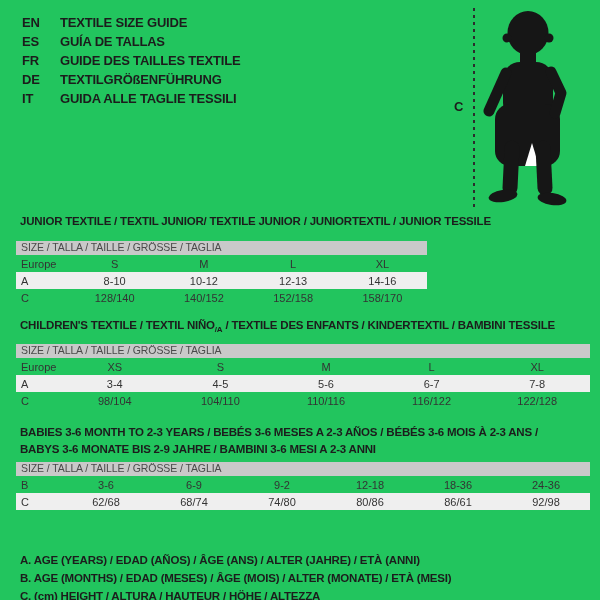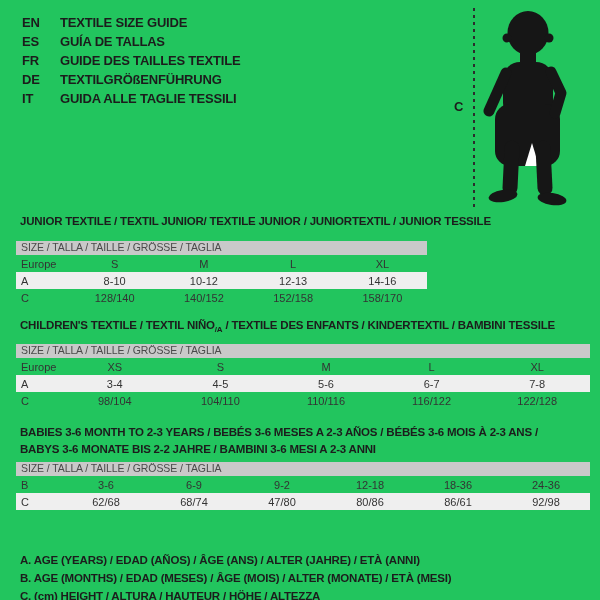--- a/index.html
+++ b/index.html
@@ -155,39 +155,39 @@
         <div class="tlabel">C</div>
         <div class="tcell">98/104</div>
         <div class="tcell">104/110</div>
         <div class="tcell">110/116</div>
         <div class="tcell">116/122</div>
         <div class="tcell">122/128</div>
       </div>
     </div>
 
   <div class="tbl-title" id="title-3a">BABIES 3-6 MONTH TO 2-3 YEARS / BEBÉS 3-6 MESES A 2-3 AÑOS / BÉBÉS 3-6 MOIS À 2-3 ANS /</div>
-  <div class="tbl-title" id="title-3b">BABYS 3-6 MONATE BIS 2-2 JAHRE / BAMBINI 3-6 MESI A 2-3 ANNI</div>
+  <div class="tbl-title" id="title-3b">BABYS 3-6 MONATE BIS 2-9 JAHRE / BAMBINI 3-6 MESI A 2-3 ANNI</div>
   <div class="size-table" id="t3">
       <div class="band">
         <div class="band-label">SIZE / TALLA / TAILLE / GRÖSSE / TAGLIA</div>
       </div>
       <div class="trow">
         <div class="tlabel">B</div>
         <div class="tcell">3-6</div>
         <div class="tcell">6-9</div>
         <div class="tcell">9-2</div>
         <div class="tcell">12-18</div>
         <div class="tcell">18-36</div>
         <div class="tcell">24-36</div>
       </div>
       <div class="trow shaded">
         <div class="tlabel">C</div>
         <div class="tcell">62/68</div>
         <div class="tcell">68/74</div>
-        <div class="tcell">47/80</div>
+        <div class="tcell">74/80</div>
         <div class="tcell">80/86</div>
         <div class="tcell">86/61</div>
         <div class="tcell">92/98</div>
       </div>
     </div>
 
   <div id="notes">
     <div class="note-line">A. AGE (YEARS) / EDAD (AÑOS) / ÂGE (ANS) / ALTER (JAHRE) / ETÀ (ANNI)</div>
     <div class="note-line">B. AGE (MONTHS) / EDAD (MESES) / ÂGE (MOIS) / ALTER (MONATE) / ETÀ (MESI)</div>
     <div class="note-line">C. (cm) HEIGHT / ALTURA / HAUTEUR / HÖHE / ALTEZZA</div>

